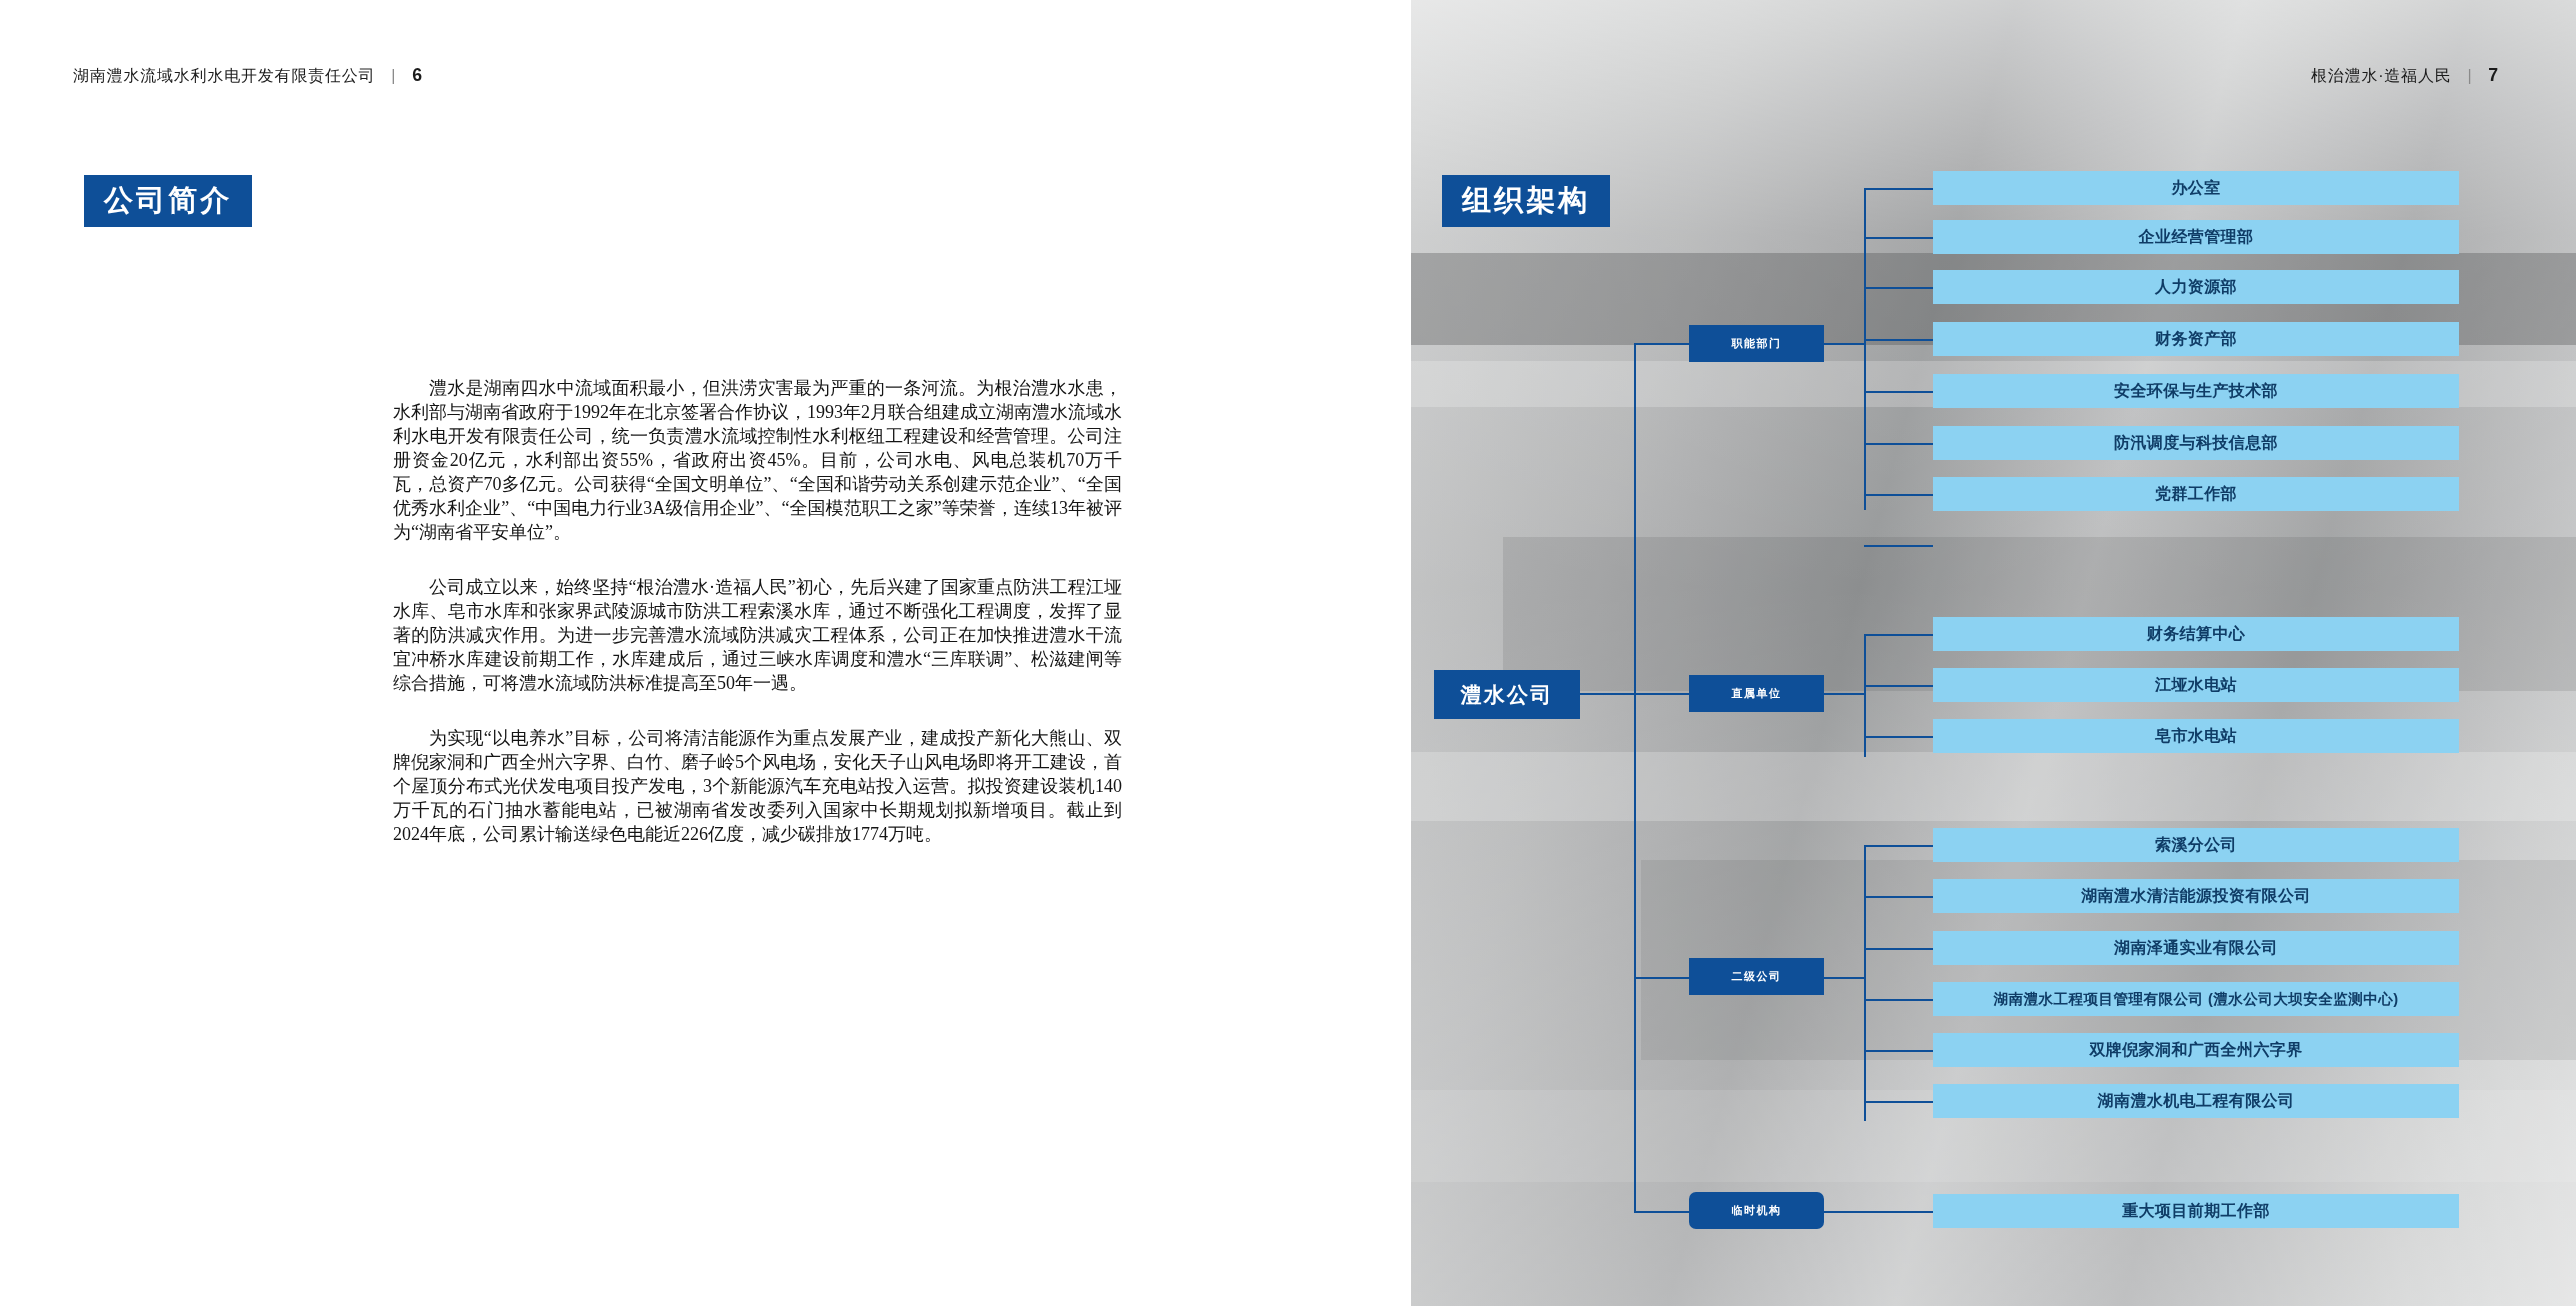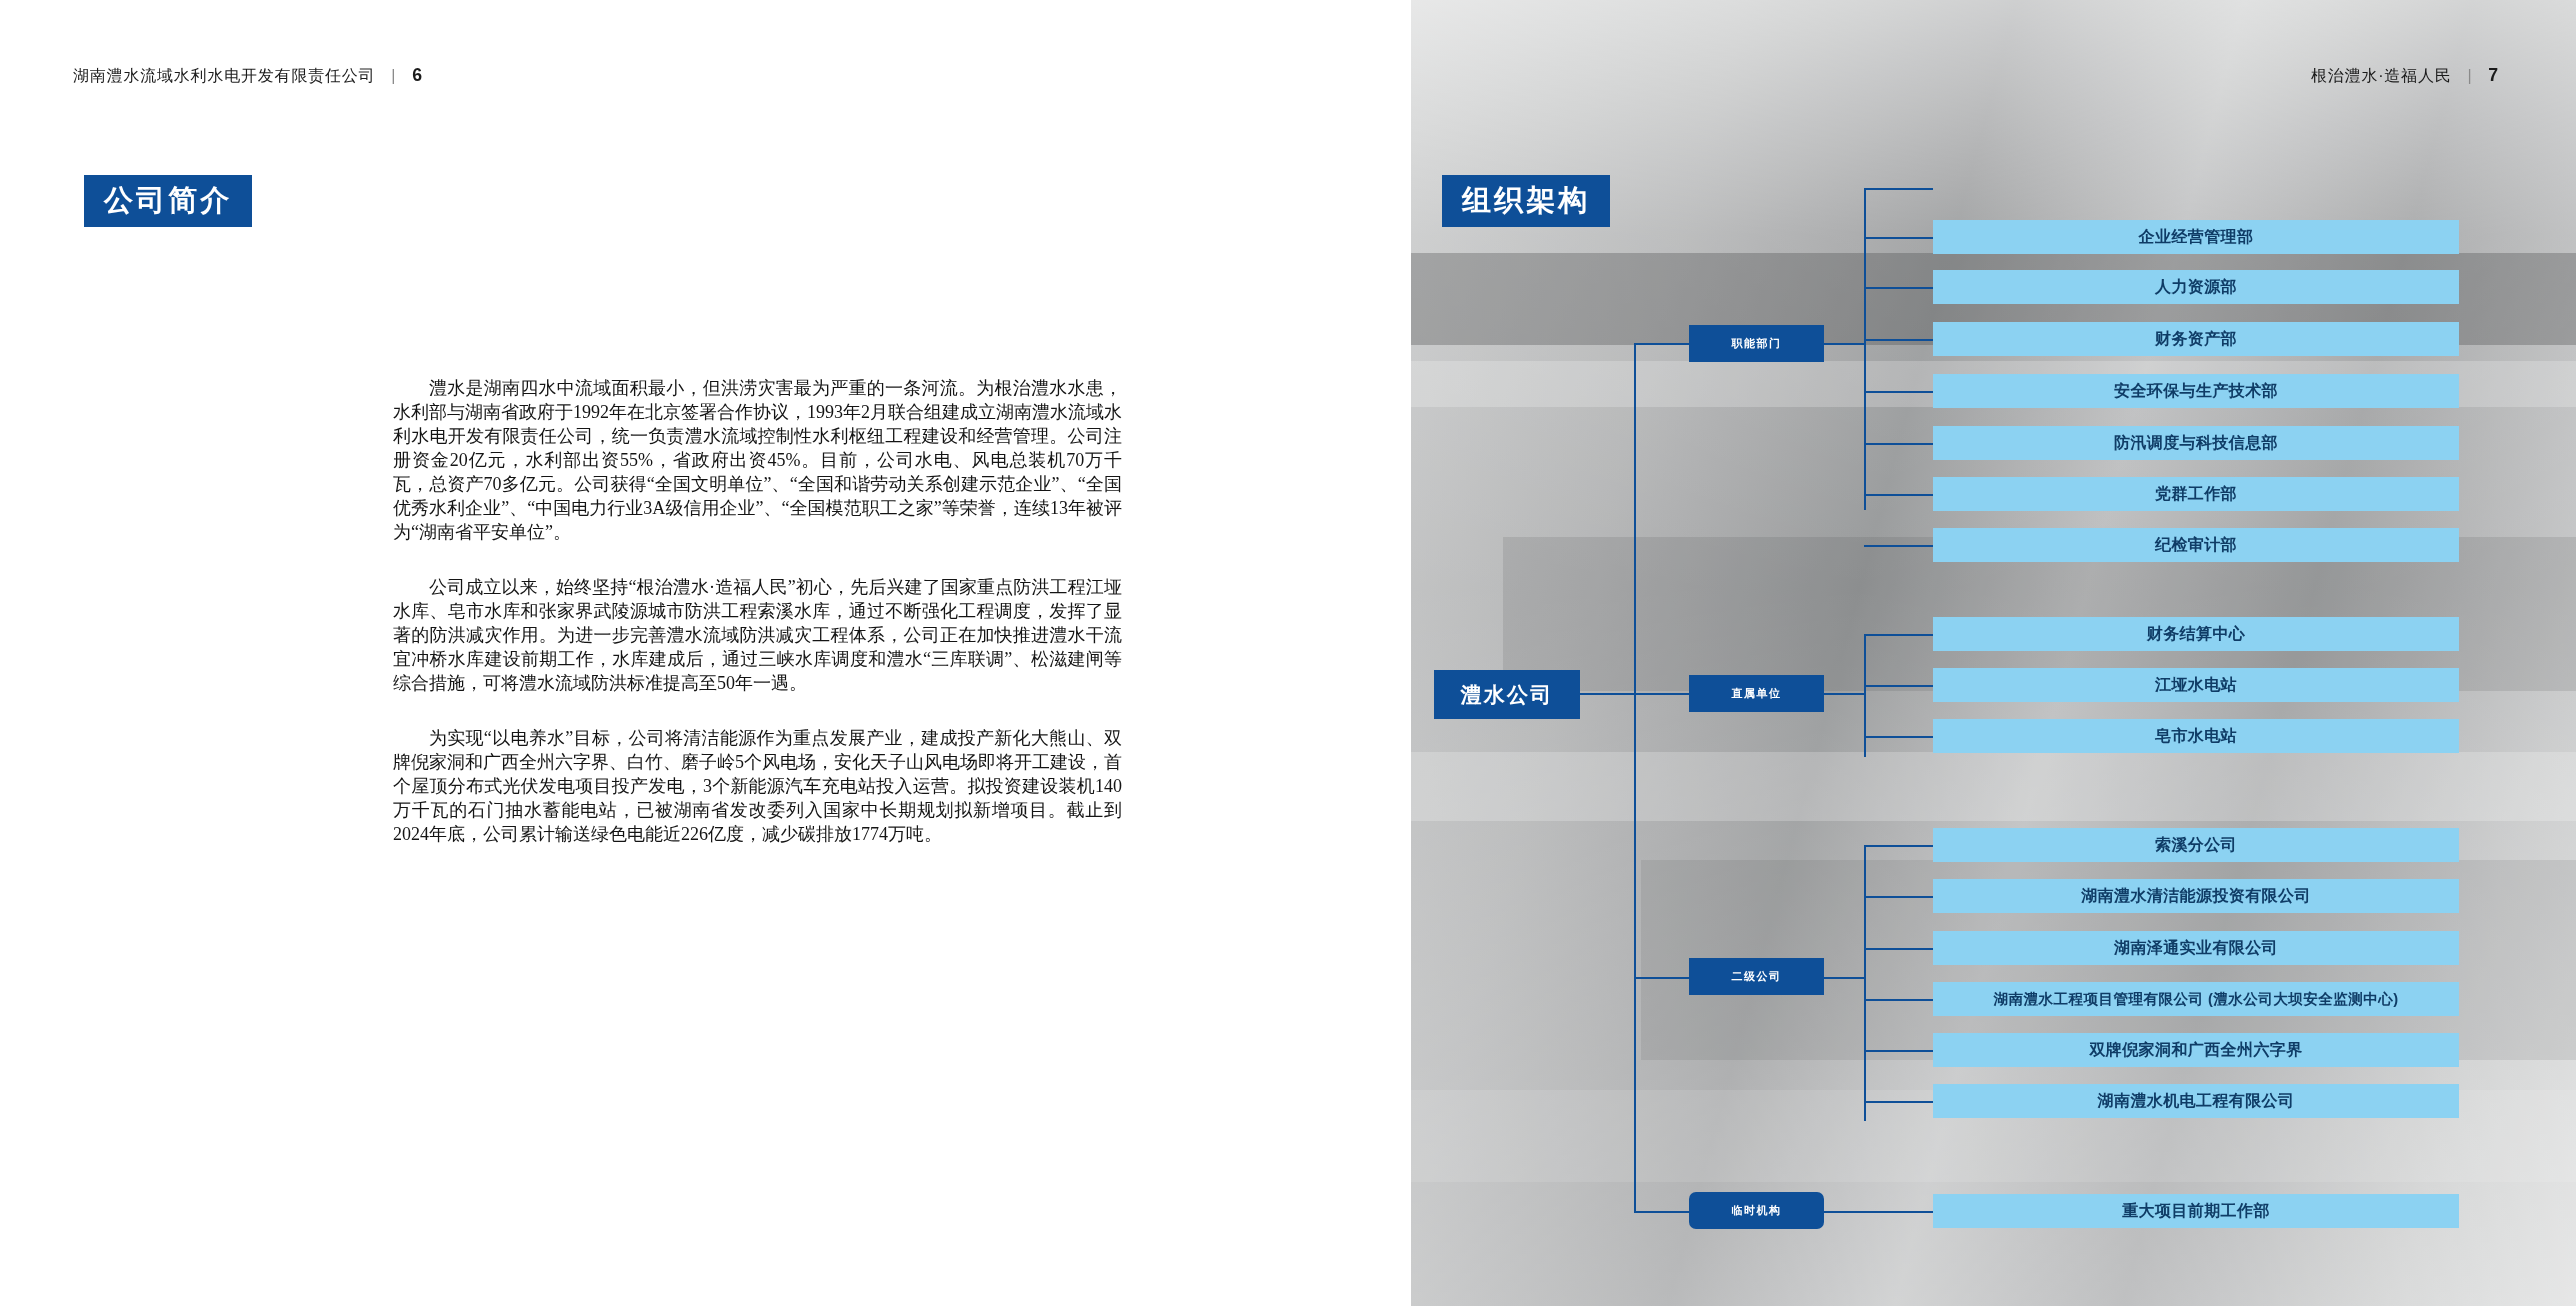--- a/index.html
+++ b/index.html
@@ -238,41 +238,41 @@
 
     <div class="line line-h" style="left:292px; top:693px; width:54px;"></div>
     <div class="line line-v" style="left:346px; top:343px; height:868px;"></div>
 
     <div class="line line-h" style="left:346px; top:343px; width:55px;"></div>
     <div class="node node-group" style="left:401px; top:325px;">职能部门</div>
     <div class="line line-h" style="left:536px; top:343px; width:40px;"></div>
     <div class="line line-v" style="left:576px; top:188px; height:322px;"></div>
 
     <div class="line line-h" style="left:576px; top:188px; width:69px;"></div>
+    <div class="node node-leaf" style="left:645px; top:171px; width:526px;">办公室</div>
 
     <div class="line line-h" style="left:576px; top:237px; width:69px;"></div>
     <div class="node node-leaf" style="left:645px; top:220px; width:526px;">企业经营管理部</div>
 
     <div class="line line-h" style="left:576px; top:287px; width:69px;"></div>
     <div class="node node-leaf" style="left:645px; top:270px; width:526px;">人力资源部</div>
 
     <div class="line line-h" style="left:576px; top:339px; width:69px;"></div>
     <div class="node node-leaf" style="left:645px; top:322px; width:526px;">财务资产部</div>
 
     <div class="line line-h" style="left:576px; top:391px; width:69px;"></div>
     <div class="node node-leaf" style="left:645px; top:374px; width:526px;">安全环保与生产技术部</div>
 
     <div class="line line-h" style="left:576px; top:443px; width:69px;"></div>
     <div class="node node-leaf" style="left:645px; top:426px; width:526px;">防汛调度与科技信息部</div>
 
     <div class="line line-h" style="left:576px; top:494px; width:69px;"></div>
     <div class="node node-leaf" style="left:645px; top:477px; width:526px;">党群工作部</div>
 
     <div class="line line-h" style="left:576px; top:545px; width:69px;"></div>
-    <div class="node node-leaf" style="left:645px; top:528px; width:526px;">纪检审计部</div>
 
     <div class="line line-h" style="left:346px; top:693px; width:55px;"></div>
     <div class="node node-group" style="left:401px; top:675px;">直属单位</div>
     <div class="line line-h" style="left:536px; top:693px; width:40px;"></div>
     <div class="line line-v" style="left:576px; top:634px; height:123px;"></div>
 
     <div class="line line-h" style="left:576px; top:634px; width:69px;"></div>
     <div class="node node-leaf" style="left:645px; top:617px; width:526px;">财务结算中心</div>
 
     <div class="line line-h" style="left:576px; top:685px; width:69px;"></div>

